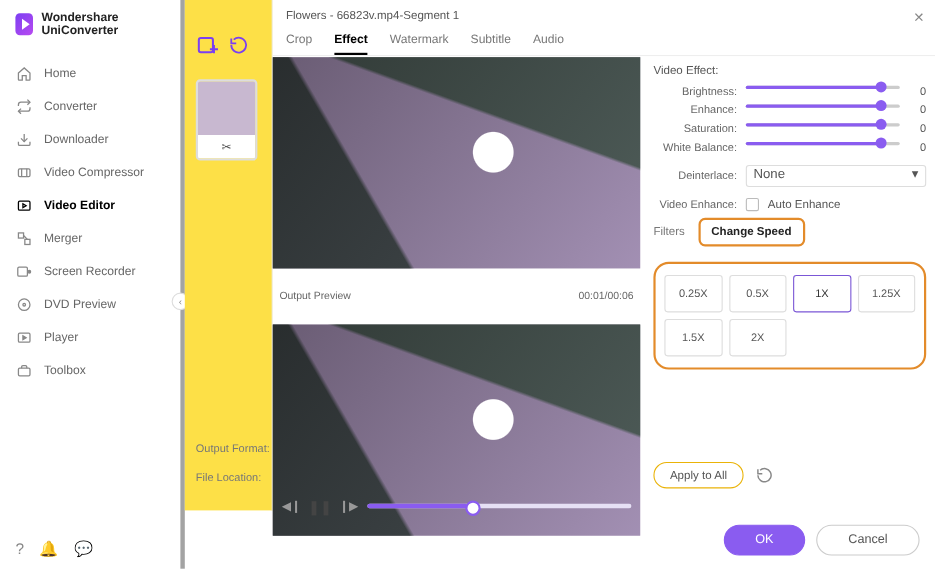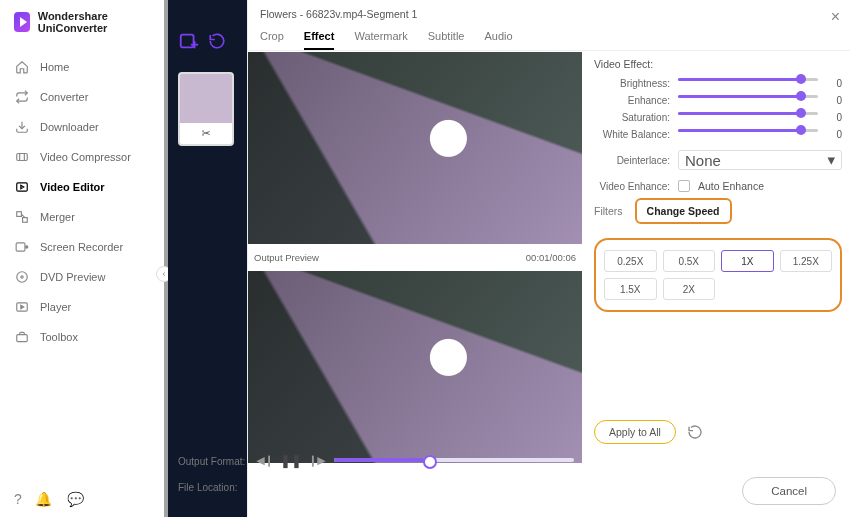--- a/index.html
+++ b/index.html
@@ -14,21 +14,21 @@
 .nav { margin-top: 8px; }
 .nav-item { display: flex; align-items: center; gap: 10px; padding: 7px 14px; font-size: 11px; color: #666; cursor: pointer; }
 .nav-item.active { font-weight: 700; color: #000; }
 .nav-item .ic { width: 16px; height: 16px; display:flex; align-items:center; justify-content:center; color:#888; }
 .nav-item.active .ic { color:#000; }
 .collapse-btn { position:absolute; right:-8px; top:266px; width:16px; height:16px; background:#fff; border:1px solid #ddd; border-radius:50%; display:flex; align-items:center; justify-content:center; font-size:9px; color:#888; cursor:pointer; }
 .footer-icons { position:absolute; bottom:10px; left:14px; display:flex; gap:14px; color:#888; }
 .footer-icons span { cursor:pointer; font-size:14px; }
 
 
-.mid { position:absolute; left:168px; top:0; width:80px; height:517px; background:#0f172a; border-right:1px solid #eee; padding-top:30px; }
+.mid { position:absolute; left:168px; top:0; width:80px; height:464px; background:#fde047; border-right:1px solid #eee; padding-top:30px; }
 .mid-top { display:flex; gap:8px; padding:0 10px; align-items:center; }
 .addfile { width:22px; height:22px; color:#7b3ff2; position:relative; }
 .refresh { width:18px; height:18px; color:#7b3ff2; }
 .thumb { margin: 20px 10px 0; width: 56px; height: 74px; border: 2px solid #ddd; border-radius:4px; background: linear-gradient(180deg,#c8b8d0 0 70%, #fff 70%); position:relative; }
 .thumb::after{ content:"✂"; position:absolute; left:50%; bottom:4px; transform:translateX(-50%); font-size:11px; color:#555;}
 .mid-label { position:absolute; bottom:50px; left:10px; font-size:10px; color:#777; }
 .mid-label2 { position:absolute; bottom:24px; left:10px; font-size:10px; color:#777; }
 
 
 .editor { position:absolute; left:248px; top:0; width:602px; height:517px; background:#fff; }
@@ -39,49 +39,49 @@
 .tabs .tab.active { color:#000; font-weight:700; border-bottom:2px solid #000; }
 
 .preview-area { position:absolute; left:0; top:52px; width:334px; }
 .vid { width:334px; height:192px; background:
   radial-gradient(circle at 60% 45%, #fff 0 18px, transparent 19px),
   linear-gradient(130deg, rgba(40,30,50,.55), rgba(120,100,150,.35)),
   linear-gradient(200deg,#3a5a3a 0 32%, transparent 33%),
   linear-gradient(60deg,#2a402a 0 28%, transparent 29%),
   #b9a7c3; position:relative; }
 .vid.small { height:192px; }
-.out-row { display:flex; justify-content:space-between; padding:8px 6px; font-size:9.5px; color:#666; }
+.out-row { display:flex; justify-content:space-between; padding:20px 6px; font-size:9.5px; color:#666; }
 .transport { display:flex; align-items:center; gap:8px; padding:6px 8px; position:absolute; left:0; bottom:42px; width:334px; }
 .tbtn { width:18px; height:18px; display:flex; align-items:center; justify-content:center; color:#999; cursor:pointer; font-size:11px; }
 .tbtn.pause { color:#444; font-size:13px; }
 .timeline { flex:1; height:4px; background:#e6e0f5; border-radius:2px; position:relative; }
 .timeline::before { content:""; position:absolute; left:0; top:0; height:4px; width:38%; background:#8a5cf0; border-radius:2px; }
 .timeline::after { content:""; position:absolute; left:37%; top:-3px; width:10px; height:10px; background:#fff; border:2px solid #8a5cf0; border-radius:50%; }
 
 
 .panel { position:absolute; left:346px; top:58px; width:248px; font-size:10.5px; color:#555; }
 .panel h4 { font-size:10.5px; font-weight:400; color:#555; margin-bottom:8px; }
 .erow { display:flex; align-items:flex-start; gap:8px; margin:6px 0; }
 .erow label { width:76px; text-align:right; color:#666; font-size:10px; }
 .slider { flex:1; height:3px; background:#ccc; border-radius:2px; position:relative; }
 .slider .fill { position:absolute; left:0; top:0; height:3px; background:#8a5cf0; border-radius:2px; width:88%; }
 .slider .knob { position:absolute; left:88%; top:-4px; width:10px; height:10px; background:#8a5cf0; border-radius:50%; transform:translateX(-50%); }
 .erow .val { width:16px; text-align:right; color:#555; font-size:10px; }
 .sel-row { display:flex; align-items:center; gap:8px; margin:10px 0; }
 .sel-row label { width:76px; text-align:right; color:#666; font-size:10px; }
-.sel { flex:1; height:20px; border:1px solid #ddd; border-radius:3px; font-size:15px; color:#555; padding:0 6px; display:flex; align-items:center; justify-content:space-between; cursor:pointer; }
+.sel { flex:1; height:20px; border:1px solid #ddd; border-radius:3px; font-size:12px; color:#555; padding:0 6px; display:flex; justify-content:space-between; cursor:pointer; }
 .chk-row { display:flex; align-items:center; gap:8px; margin:8px 0 4px; }
 .chk-row label.l { width:76px; text-align:right; color:#666; font-size:10px; }
 .chk { width:12px; height:12px; border:1px solid #bbb; border-radius:2px; }
 .subtabs { display:flex; gap:12px; margin-top:6px; align-items:center; }
 .subtab { font-size:10.5px; color:#777; cursor:pointer; }
 .subtab.active { border:2.5px solid #e38b2a; border-radius:6px; padding:5px 10px; font-weight:700; color:#222; }
 
 .speeds { border:2.5px solid #e38b2a; border-radius:14px; padding:10px 8px; margin-top:14px; display:grid; grid-template-columns:repeat(4,1fr); gap:6px; }
-.spd { height:22px; border:1px solid #ddd; border-radius:3px; font-size:10px; color:#555; display:flex; align-items:center; justify-content:center; cursor:pointer; }
+.spd { height:34px; border:1px solid #ddd; border-radius:3px; font-size:10px; color:#555; display:flex; align-items:center; justify-content:center; cursor:pointer; }
 .spd.sel { border:1.5px solid #7b57d6; color:#333; }
 
 .apply-row { position:absolute; left:346px; top:420px; display:flex; align-items:center; gap:10px; }
 .apply { height:24px; padding:0 14px; border:1px solid #eab308; border-radius:12px; font-size:10.5px; color:#555; background:#fff; cursor:pointer; }
 .reset { width:18px; height:18px; color:#888; cursor:pointer; display:flex; align-items:center; justify-content:center; }
 
 .btns { position:absolute; right:14px; bottom:12px; display:flex; gap:10px; }
 .btn { height:28px; padding:0 28px; border-radius:14px; font-size:11.5px; cursor:pointer; border:1px solid #ccc; background:#fff; color:#555; }
 .btn.primary { background:#8a5cf0; color:#fff; border-color:#8a5cf0; }
 </style>
@@ -311,15 +311,16 @@
     <button class="apply">Apply to All</button>
     <div class="reset">
       <svg viewBox="0 0 24 24" width="16" height="16" fill="none" stroke="currentColor" stroke-width="2">
           <path d="M3 12a9 9 0 1 0 3-6.7"></path>
           <polyline points="3 4 3 10 9 10"></polyline>
         </svg>
     </div>
   </div>
 
   <div class="btns">
+    <button class="btn primary">OK</button>
     <button class="btn">Cancel</button>
   </div>
 </div>
 
 </body></html>

